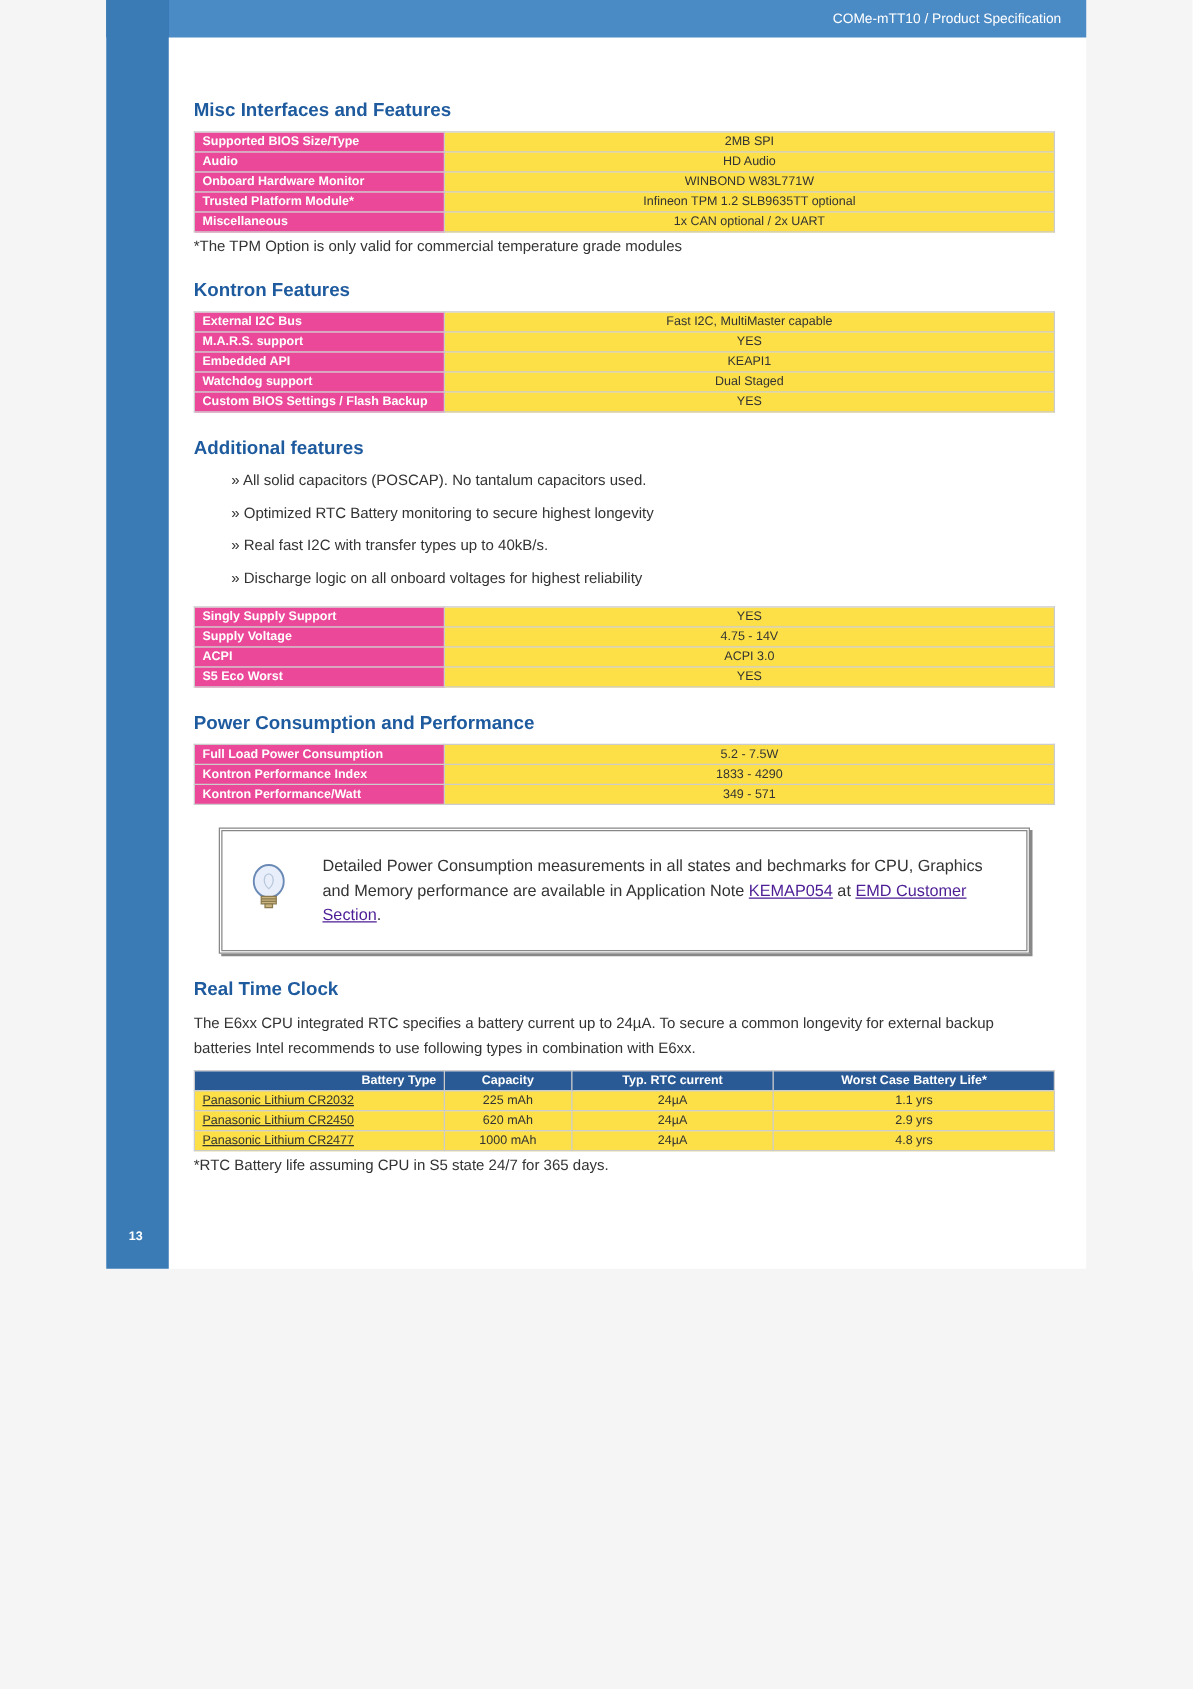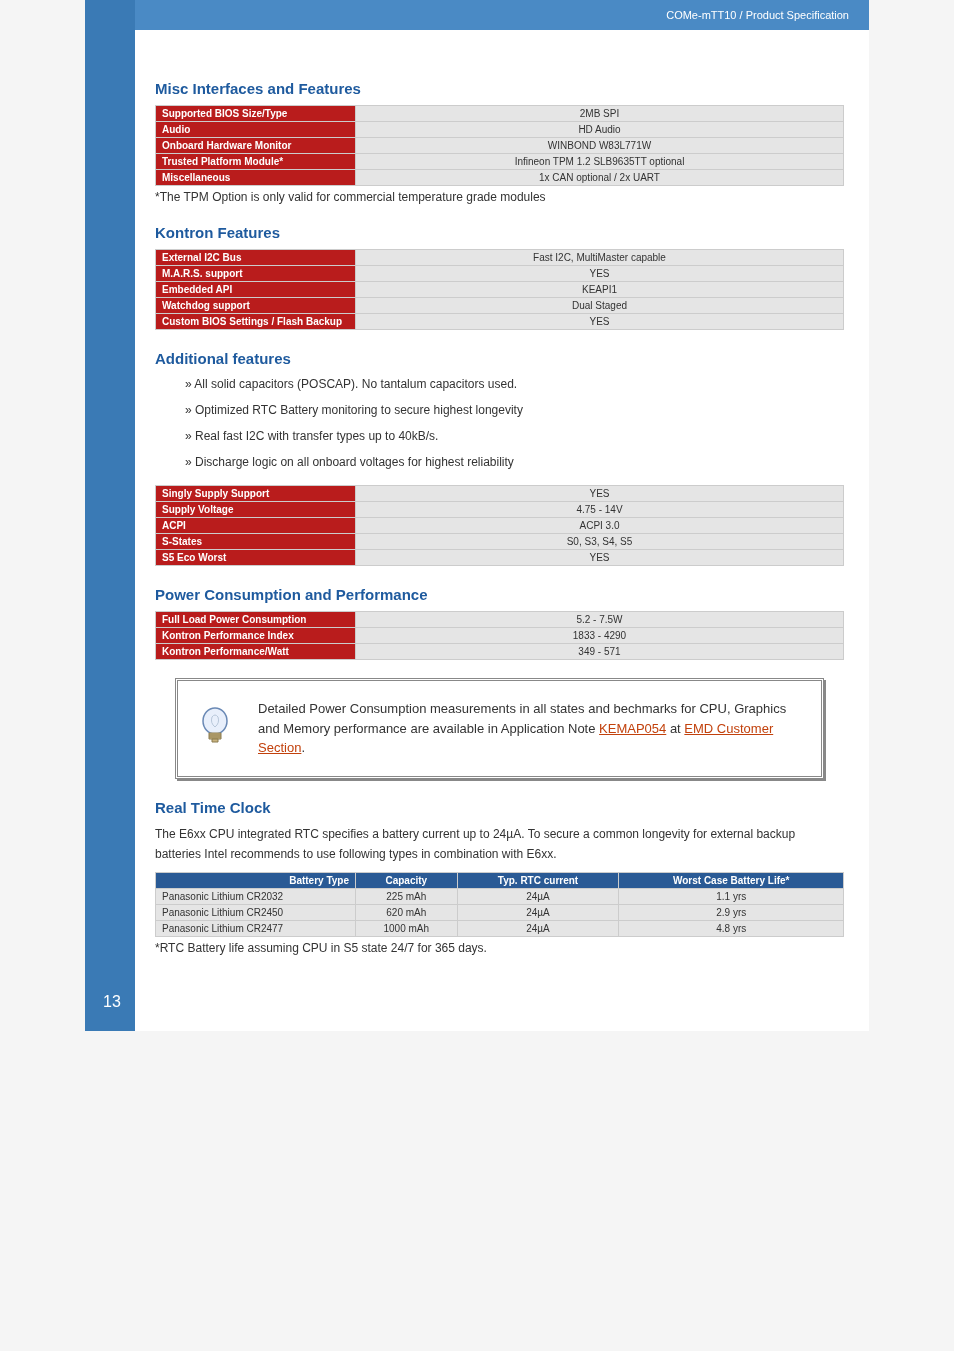--- a/index.html
+++ b/index.html
@@ -4,34 +4,34 @@
 <style>
 * { margin: 0; padding: 0; box-sizing: border-box; }
 body { font-family: Arial, sans-serif; background: #f5f5f5; }
 .page { width: 784px; margin: 0 auto; background: #fff; position: relative; }
 .sidebar { position: absolute; left: 0; top: 0; width: 50px; height: 100%; background: #3a7ab5; }
 .header-bar { height: 30px; background: linear-gradient(to right, #3a7ab5 0%, #3a7ab5 50px, #4a8ac5 50px, #4a8ac5 100%); color: #fff; font-size: 11px; display: flex; align-items: center; justify-content: flex-end; padding-right: 20px; }
 .content { margin-left: 70px; margin-right: 25px; padding-top: 50px; padding-bottom: 60px; font-size: 12px; color: #333; }
 h2 { color: #1e5a9e; font-size: 15px; font-weight: bold; margin-bottom: 8px; margin-top: 20px; }
 h2:first-child { margin-top: 0; }
 table { width: 100%; border-collapse: collapse; font-size: 10px; margin-bottom: 4px; }
-table td, table th { border: 1px solid #ccc; padding: 2px 6px; background: #e5e5e5; }
-table .label-cell { background: #b91c1c; color: #fff; font-weight: bold; width: 200px; text-align: left; font-size: 10px; }
+table td, table th { border: 1px solid #ccc; padding: 2px 6px; background: #fde047; }
+table .label-cell { background: #ec4899; color: #fff; font-weight: bold; width: 200px; text-align: left; font-size: 10px; }
 table .value-cell { text-align: center; }
 .note-text { font-size: 12px; margin-bottom: 16px; margin-top: 2px; }
 .bullet-list { margin: 10px 0 16px 30px; }
 .bullet-list div { font-size: 12px; margin-bottom: 12px; }
 .info-box { border: 3px double #888; margin: 18px 20px; padding: 18px 18px 18px 80px; position: relative; font-size: 13px; line-height: 1.5; box-shadow: 2px 2px 0 #888; }
 .info-box .bulb { position: absolute; left: 20px; top: 50%; transform: translateY(-50%); width: 34px; height: 42px; }
-a { color: #c2410c; text-decoration: underline; }
+a { color: #4c1d95; text-decoration: underline; }
 .para { font-size: 12px; line-height: 1.7; margin-bottom: 8px; }
 .battery-table th { background: #2a5a95; color: #fff; font-weight: bold; text-align: center; padding: 2px 6px; font-size: 10px; }
 .battery-table td { text-align: center; }
-.battery-table td.first { text-align: left; }
-.page-num { position: absolute; bottom: 20px; left: 18px; color: #fff; font-size: 16px; font-weight: normal; z-index: 2; }
+.battery-table td.first { text-align: left; text-decoration: underline; }
+.page-num { position: absolute; bottom: 20px; left: 18px; color: #fff; font-size: 10px; font-weight: bold; z-index: 2; }
 </style>
 </head>
 <body>
 
 <div class="page">
   <div class="sidebar"></div>
   <div class="header-bar">
     <span>COMe-mTT10 / Product Specification</span>
   </div>
   <div class="page-num">13</div>
@@ -107,24 +107,20 @@
           </tr>
       <tr>
             <td class="label-cell">Supply Voltage</td>
             <td class="value-cell">4.75 - 14V</td>
           </tr>
       <tr>
             <td class="label-cell">ACPI</td>
             <td class="value-cell">ACPI 3.0</td>
           </tr>
       <tr>
-            <td class="label-cell">S-States</td>
-            <td class="value-cell">S0, S3, S4, S5</td>
-          </tr>
-      <tr>
             <td class="label-cell">S5 Eco Worst</td>
             <td class="value-cell">YES</td>
           </tr>
     </tbody>
       </table>
 
     <h2>Power Consumption and Performance</h2>
     <table>
       <tbody>
           <tr>

